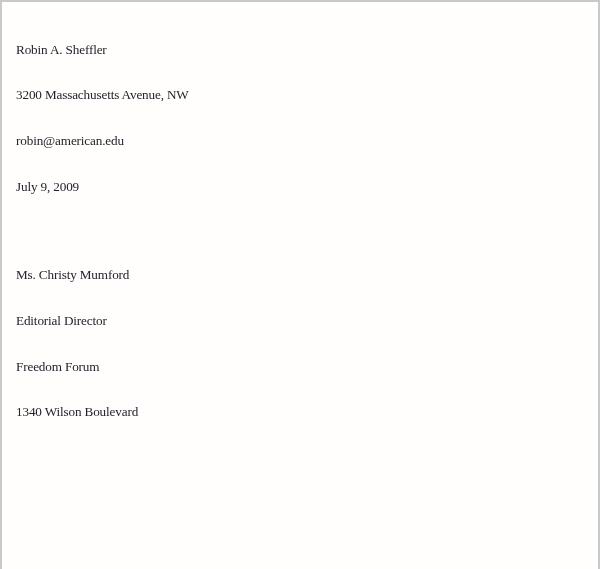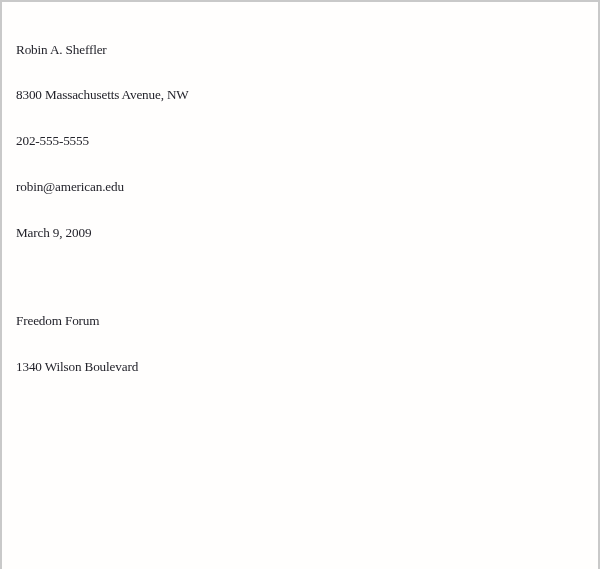--- a/index.html
+++ b/index.html
@@ -28,25 +28,26 @@
   .sender     { margin-bottom: 11px; }
   .recipient  { margin-bottom: 14px; }
 </style>
 </head>
 <body>
 
 <div class="page">
 
   <div class="block sender">
     <div class="line">Robin A. Sheffler</div>
-    <div class="line">8300 Massachusetts Avenue, NW</div>
-    <div class="line">202-555-5555</div>
+    <div class="line">3200 Massachusetts Avenue, NW</div>
     <div class="line">robin@american.edu</div>
-    <div class="line">March 9, 2009</div>
+    <div class="line">July 9, 2009</div>
   </div>
 
   <div class="block recipient">
+    <div class="line">Ms. Christy Mumford</div>
+    <div class="line">Editorial Director</div>
     <div class="line">Freedom Forum</div>
     <div class="line">1340 Wilson Boulevard</div>
     
   </div>
 
 </div>
 
 </body></html>

